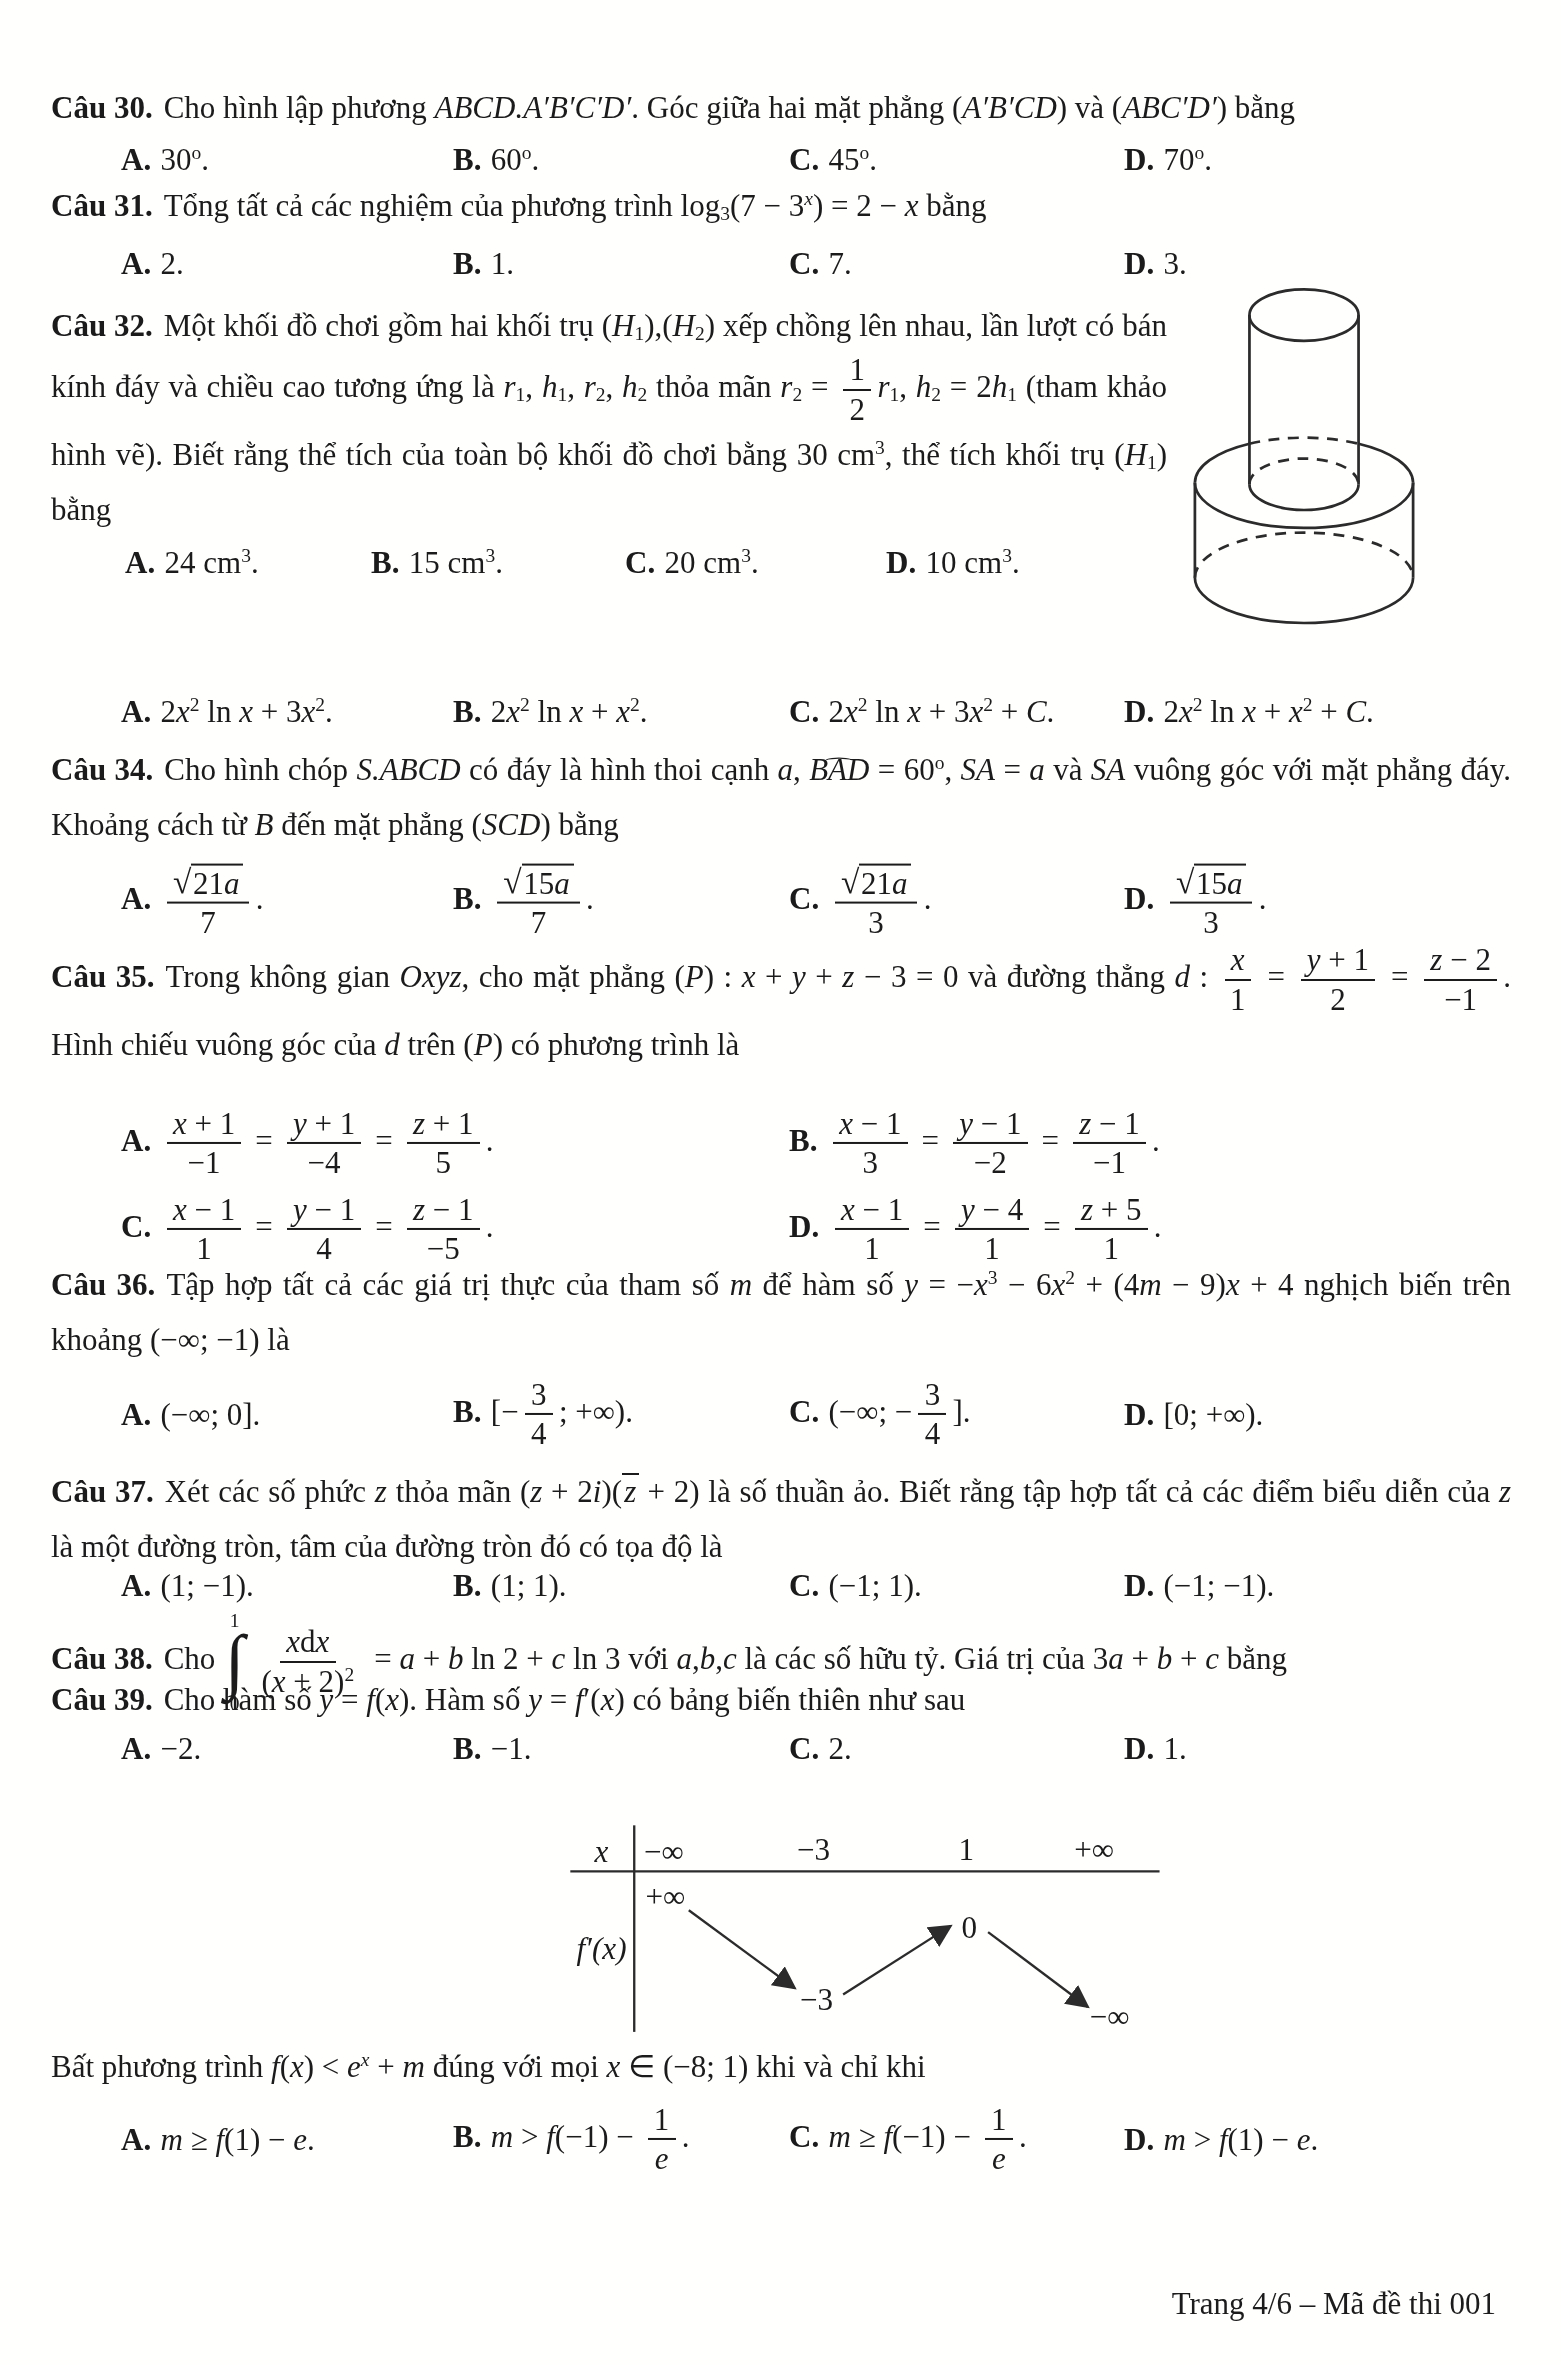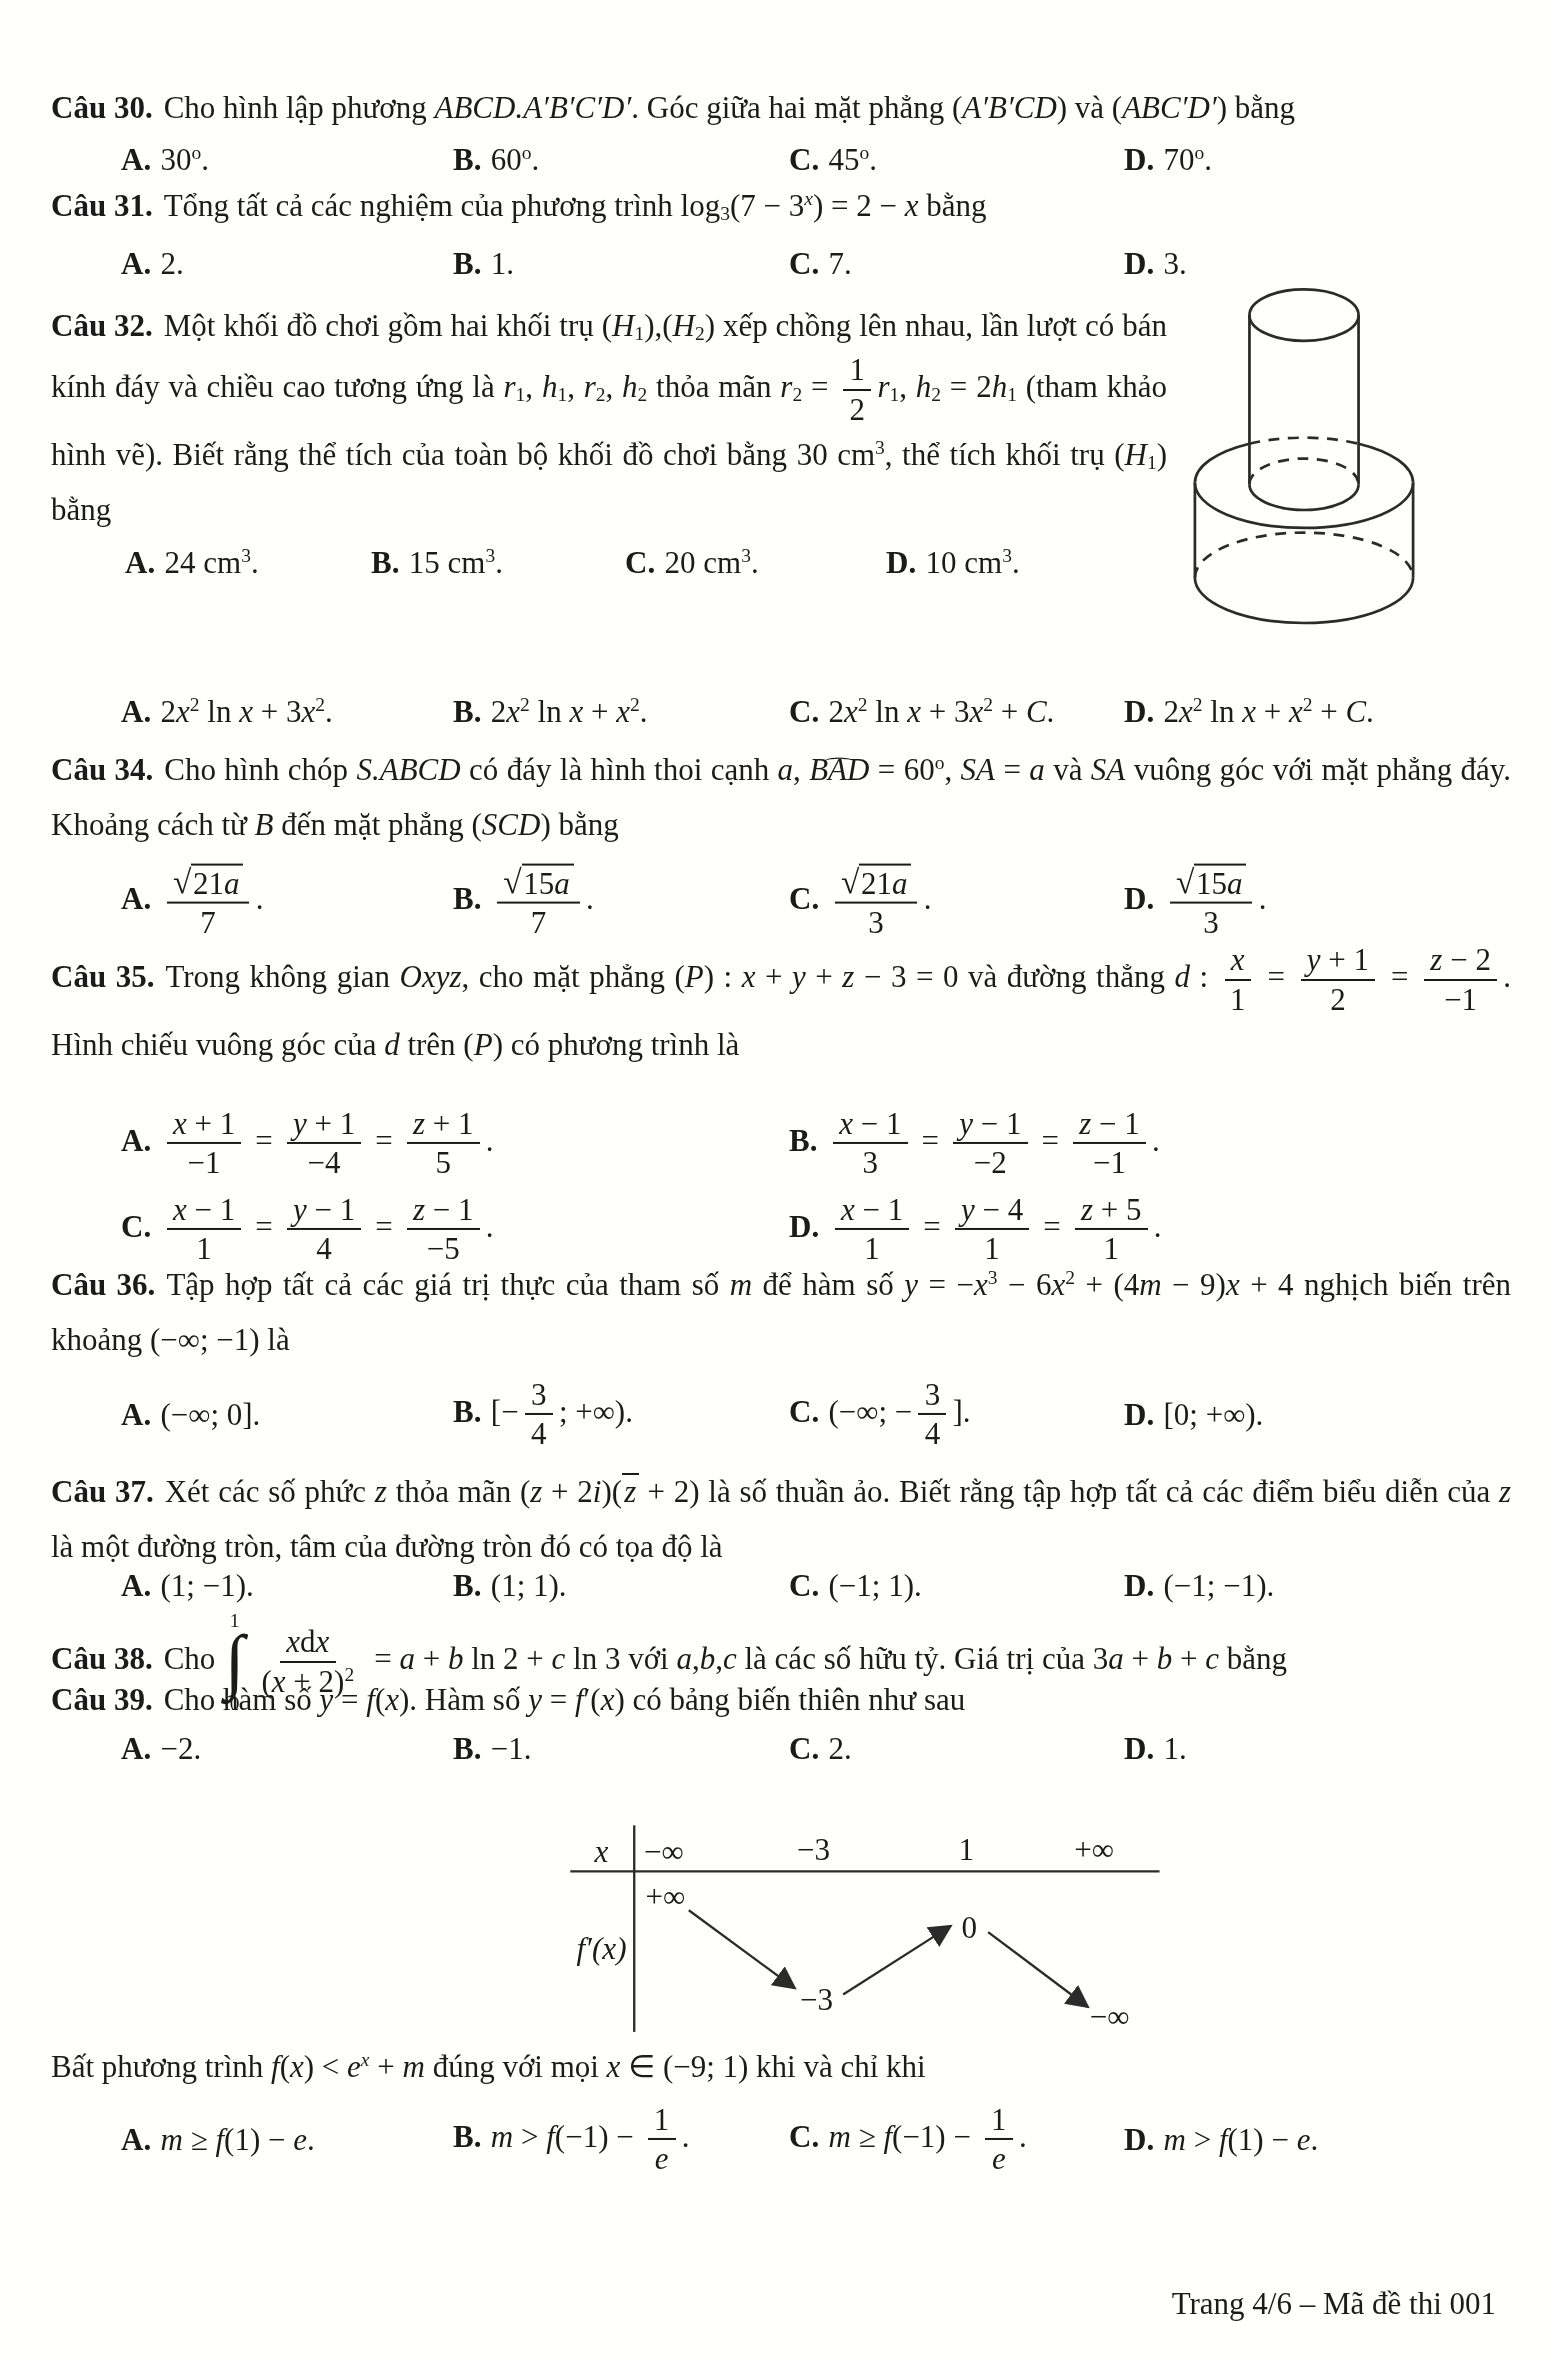--- a/index.html
+++ b/index.html
@@ -263,21 +263,21 @@
           <path d="M0,0 L10,5 L0,10 z" fill="#2b2b2b"></path>
         </marker>
       </defs>
       <line x1="152" y1="112" x2="288" y2="212" stroke="#2b2b2b" stroke-width="3" marker-end="url(#ah)"></line>
       <line x1="350" y1="220" x2="488" y2="132" stroke="#2b2b2b" stroke-width="3" marker-end="url(#ah)"></line>
       <line x1="536" y1="140" x2="664" y2="236" stroke="#2b2b2b" stroke-width="3" marker-end="url(#ah)"></line>
     </svg>
   </div>
 
   <div class="stmt" style="top:2039px">
-    <span><span>Bất phương trình </span><span class="it">f</span><span>(</span><span class="it">x</span><span>) &lt; </span><span class="it">e</span><sup><span class="it">x</span></sup><span> + </span><span class="it">m</span><span> đúng với mọi </span><span class="it">x</span><span> ∈ (−9; 1) khi và chỉ khi</span></span>
+    <span><span>Bất phương trình </span><span class="it">f</span><span>(</span><span class="it">x</span><span>) &lt; </span><span class="it">e</span><sup><span class="it">x</span></sup><span> + </span><span class="it">m</span><span> đúng với mọi </span><span class="it">x</span><span> ∈ (−8; 1) khi và chỉ khi</span></span>
   </div>
   <div class="optrow h140" style="top:2085px">
     <span class="opt c1"><span class="olab">A.</span><span><span class="it">m</span><span> ≥ </span><span class="it">f</span><span>(1) − </span><span class="it">e</span><span>.</span></span></span>
     <span class="opt c2"><span class="olab">B.</span><span><span class="it">m</span><span> &gt; </span><span class="it">f</span><span>(−1) − </span><span class="fr">
             <span class="fn"><span>1</span></span>
             <span class="fd"><span class="it">e</span></span>
           </span><span>.</span></span></span>
     <span class="opt c3"><span class="olab">C.</span><span><span class="it">m</span><span> ≥ </span><span class="it">f</span><span>(−1) − </span><span class="fr">
             <span class="fn"><span>1</span></span>
             <span class="fd"><span class="it">e</span></span>

